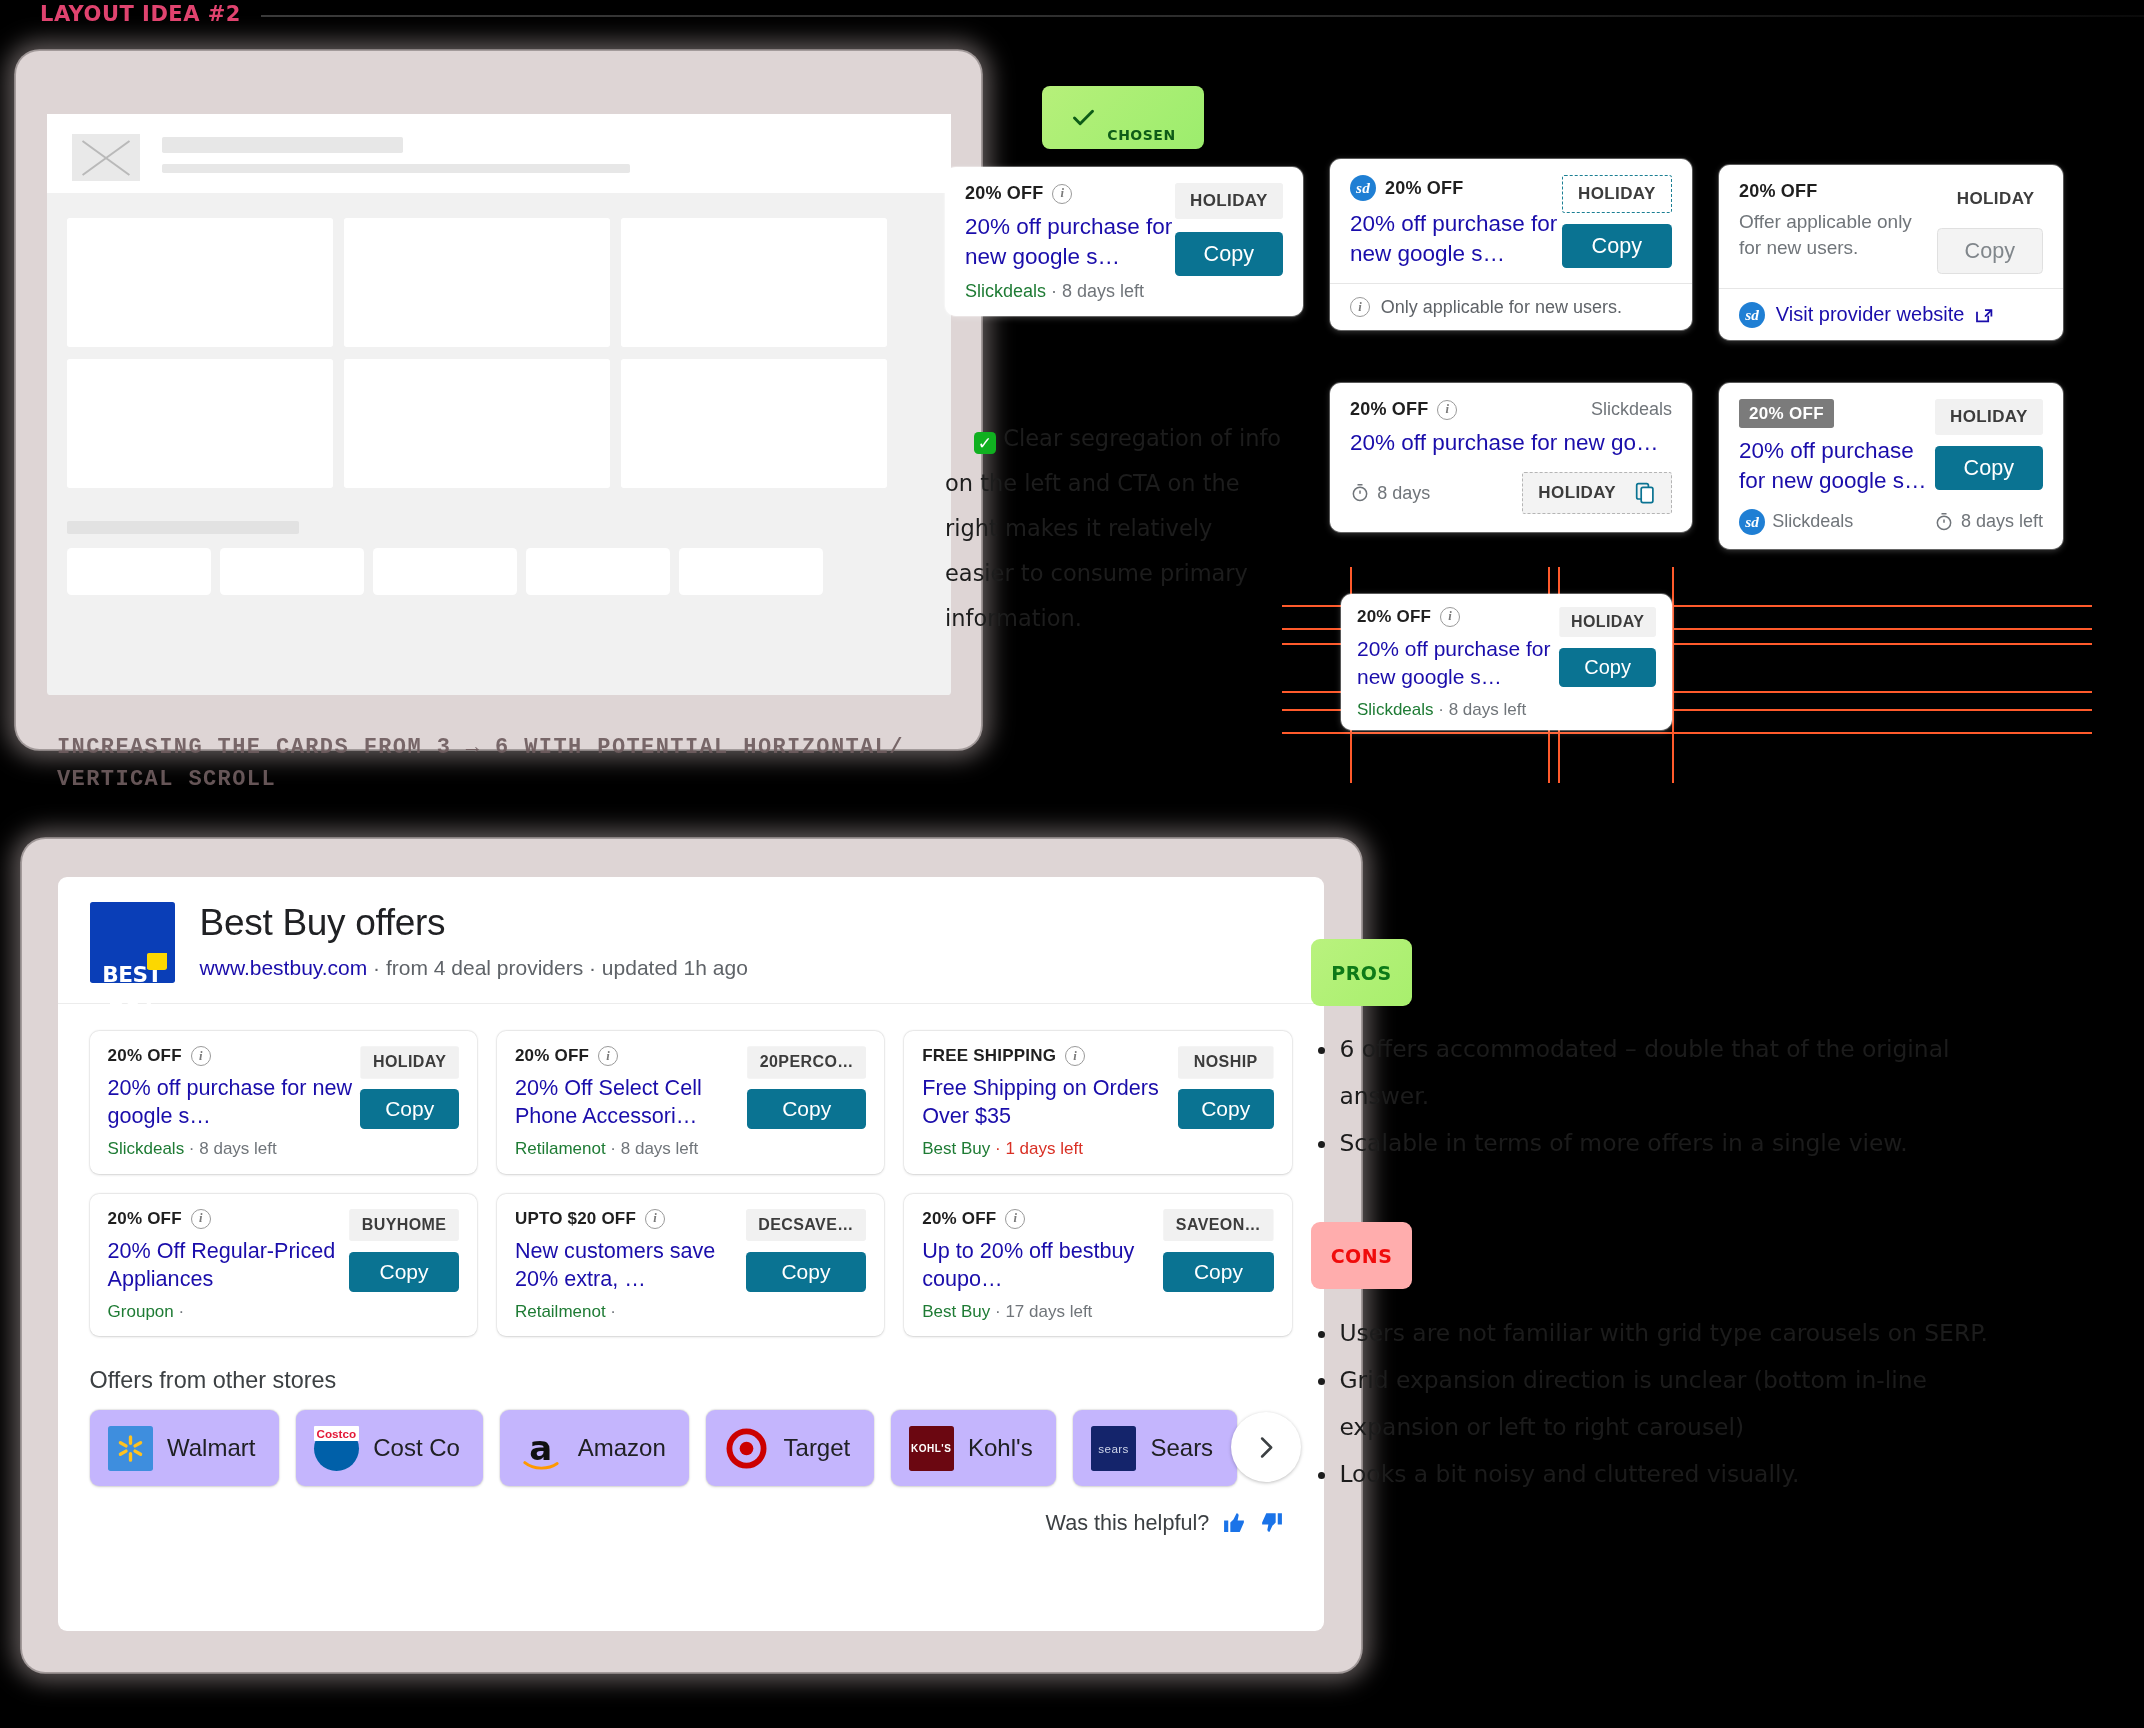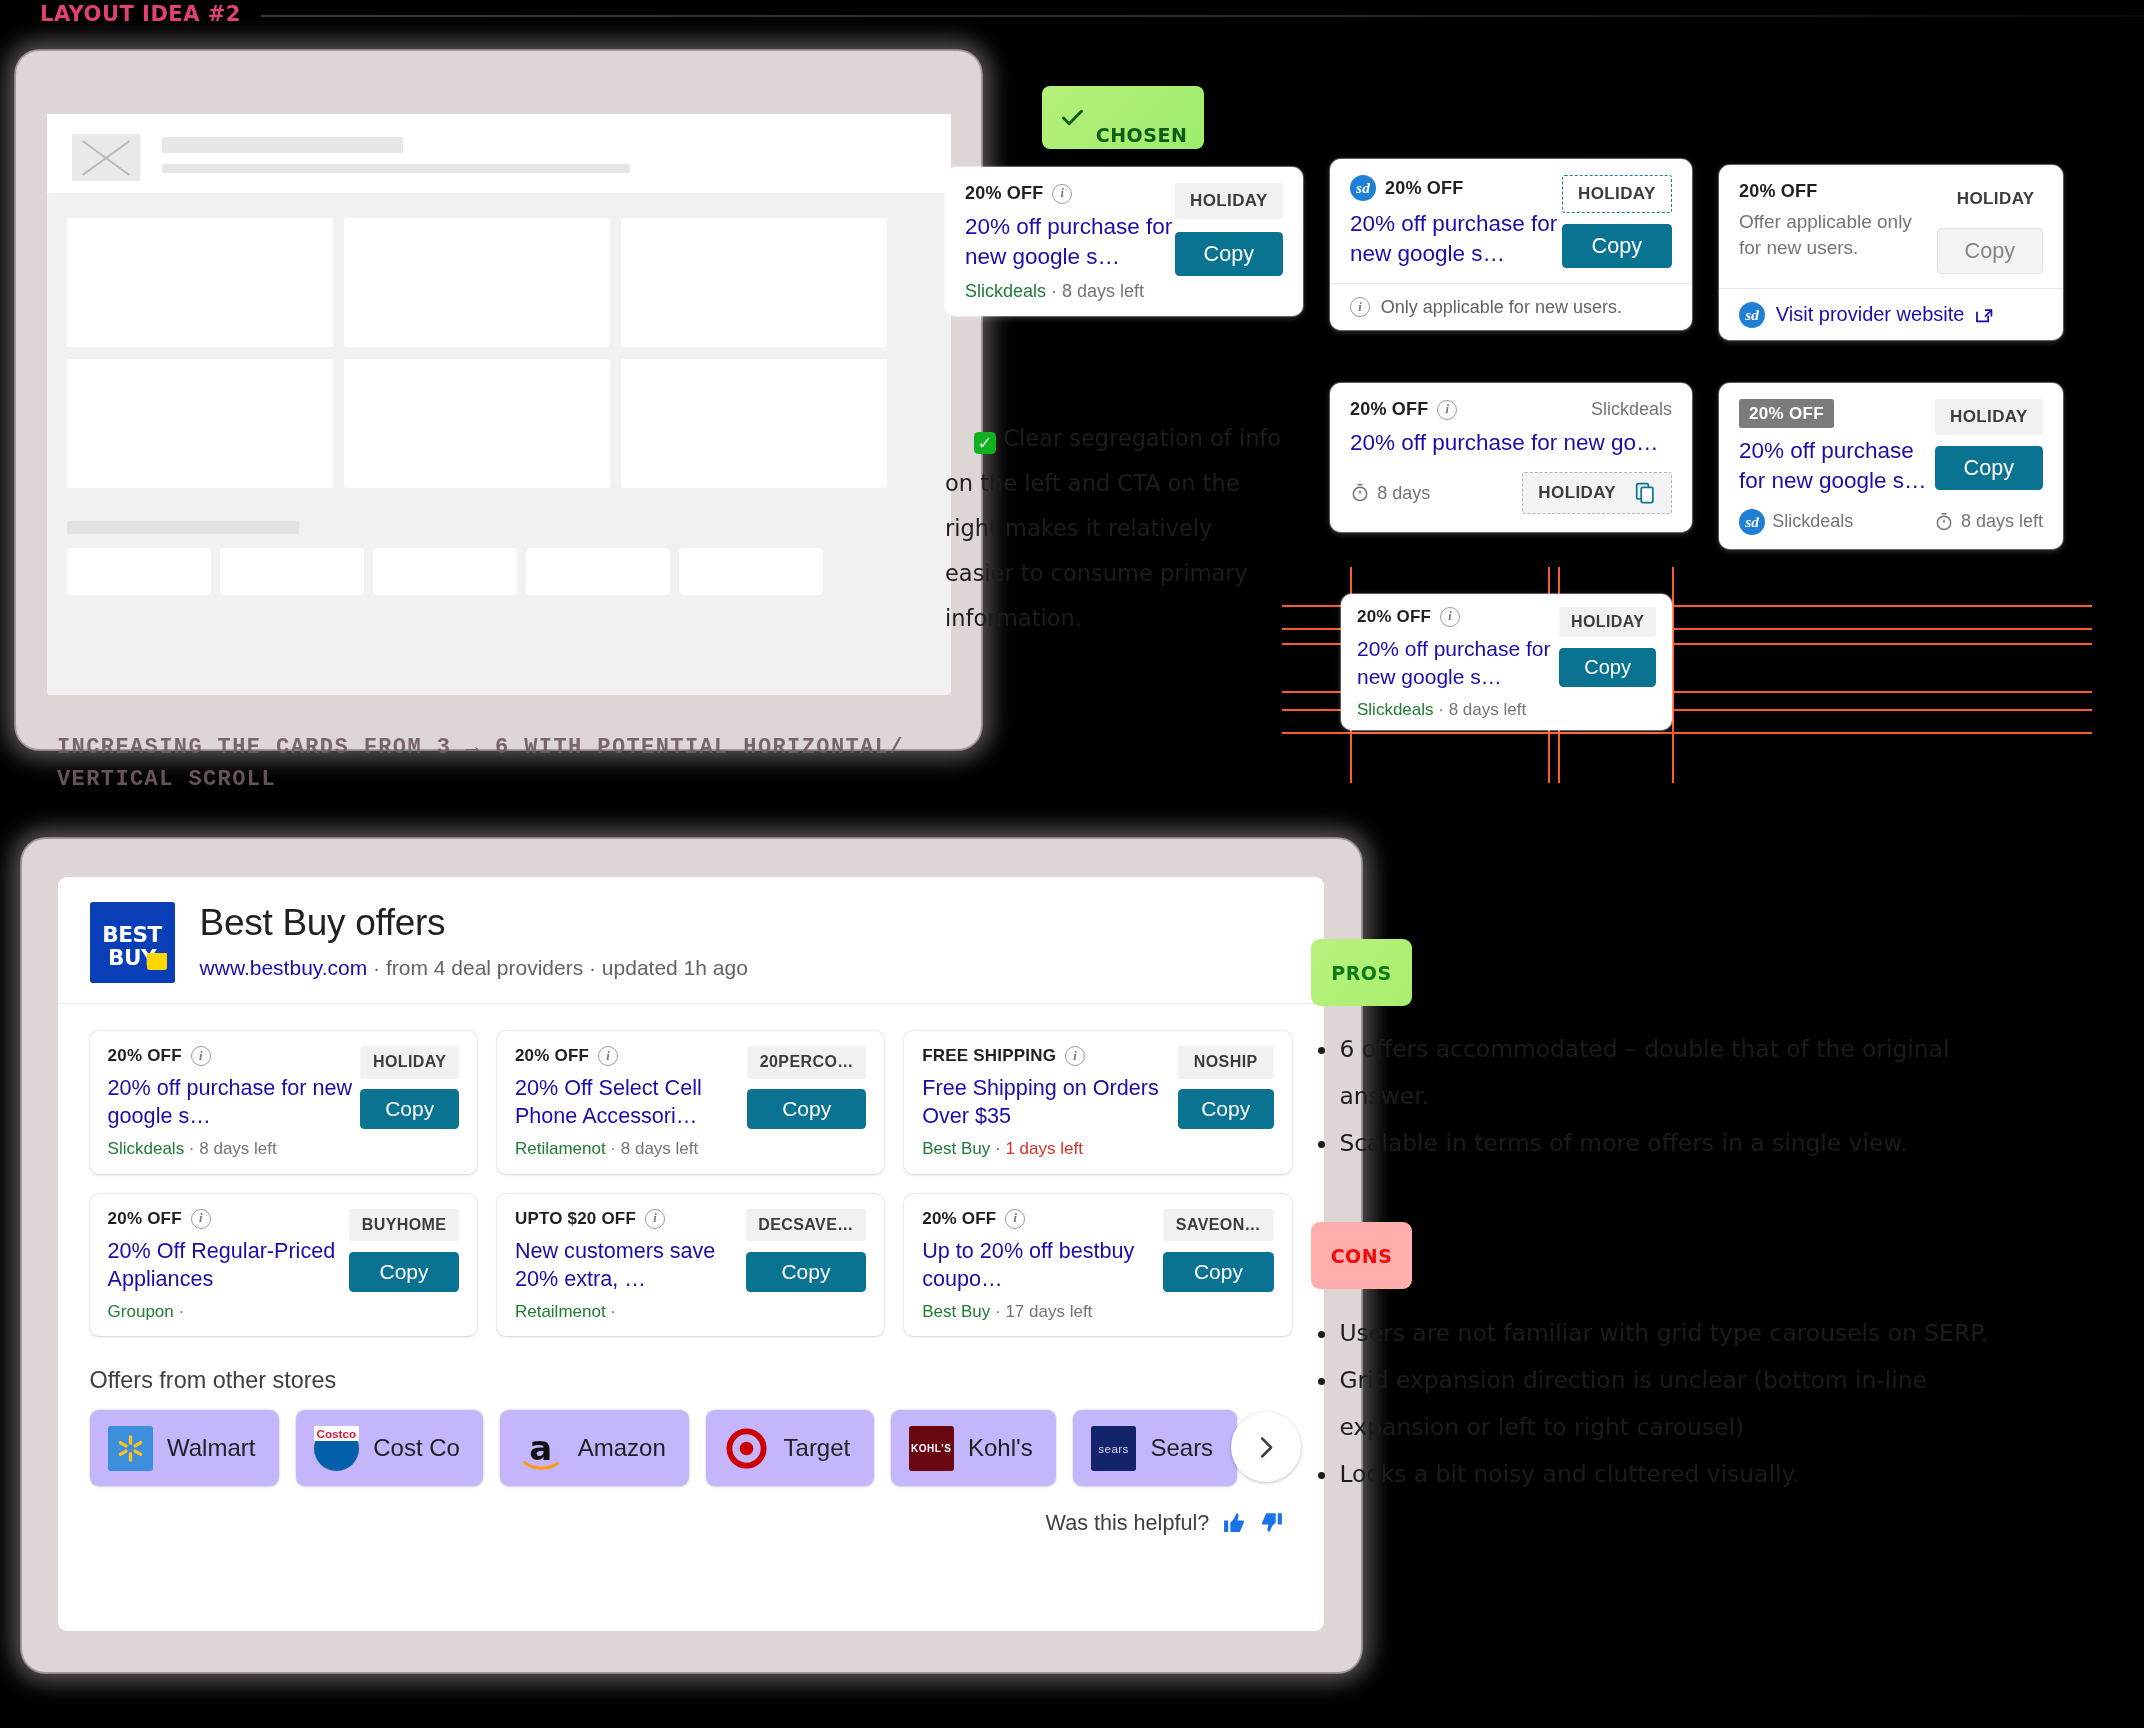--- a/index.html
+++ b/index.html
@@ -56,21 +56,21 @@
     letter-spacing: 1.4px; font-family: "Liberation Mono", monospace;
     opacity: .92;
   }
 
   
   #chosen {
     position: absolute; left: 1042px; top: 86px; width: 162px; height: 63px;
     background: linear-gradient(135deg,#b6f07a,#9ced6d); border-radius: 8px;
     display: flex; align-items: center; justify-content: center; gap: 10px;
   }
-  #chosen .lbl { color: #0d5c17; font-size: 19px; font-weight: 700; letter-spacing: 0.5px;
+  #chosen .lbl { color: #0d5c17; font-size: 14px; font-weight: 700; letter-spacing: 0.5px;
     font-family: "DejaVu Sans", sans-serif; margin-top: 35px; }
 
   
   .ocard {
     position: absolute; background: #fff; border-radius: 10.8px;
     box-shadow: 0 1.8px 6.3px rgba(255,255,255,.22), 0 0 0 0.9px rgba(255,255,255,.30);
     padding: 0; overflow: hidden;
   }
   .oc-pad { padding: 16px 20px 14.4px 20px; }
   .oc-row { display: flex; align-items: flex-start; justify-content: space-between; }
@@ -159,20 +159,21 @@
   .serp-head { padding: 25px 32px 20px 32px; display: flex; gap: 25px; align-items: flex-start;
     border-bottom: 0.9px solid #ececec; }
   .bb-logo {
     width: 85px; height: 81px; background: #0a3eb7; border-radius: 2.7px; position: relative;
     flex: 0 0 auto;
   }
   .bb-logo .t1, .bb-logo .t2 {
     position: absolute; left: 0; width: 100%; text-align: center; color: #fff;
     font-weight: 700; font-size: 21.6px; letter-spacing: -0.5px;
     font-family: "DejaVu Sans", sans-serif;
+    margin-top: 40px;
   }
   .bb-logo .t1 { top: 20px; }
   .bb-logo .t2 { top: 43px; }
   .bb-logo .tag {
     position: absolute; right: 8px; bottom: 12.6px; width: 20px; height: 17px;
     background: #fcd700; border-radius: 1.8px 0 2.7px 2.7px;
   }
   .serp-title { font-size: 37px; color: #202124; font-weight: 400; letter-spacing: -0.3px; }
   .serp-sub { margin-top: 11.7px; font-size: 21px; color: #5f6368; }
   .serp-sub .u { color: #1a0dab; }

